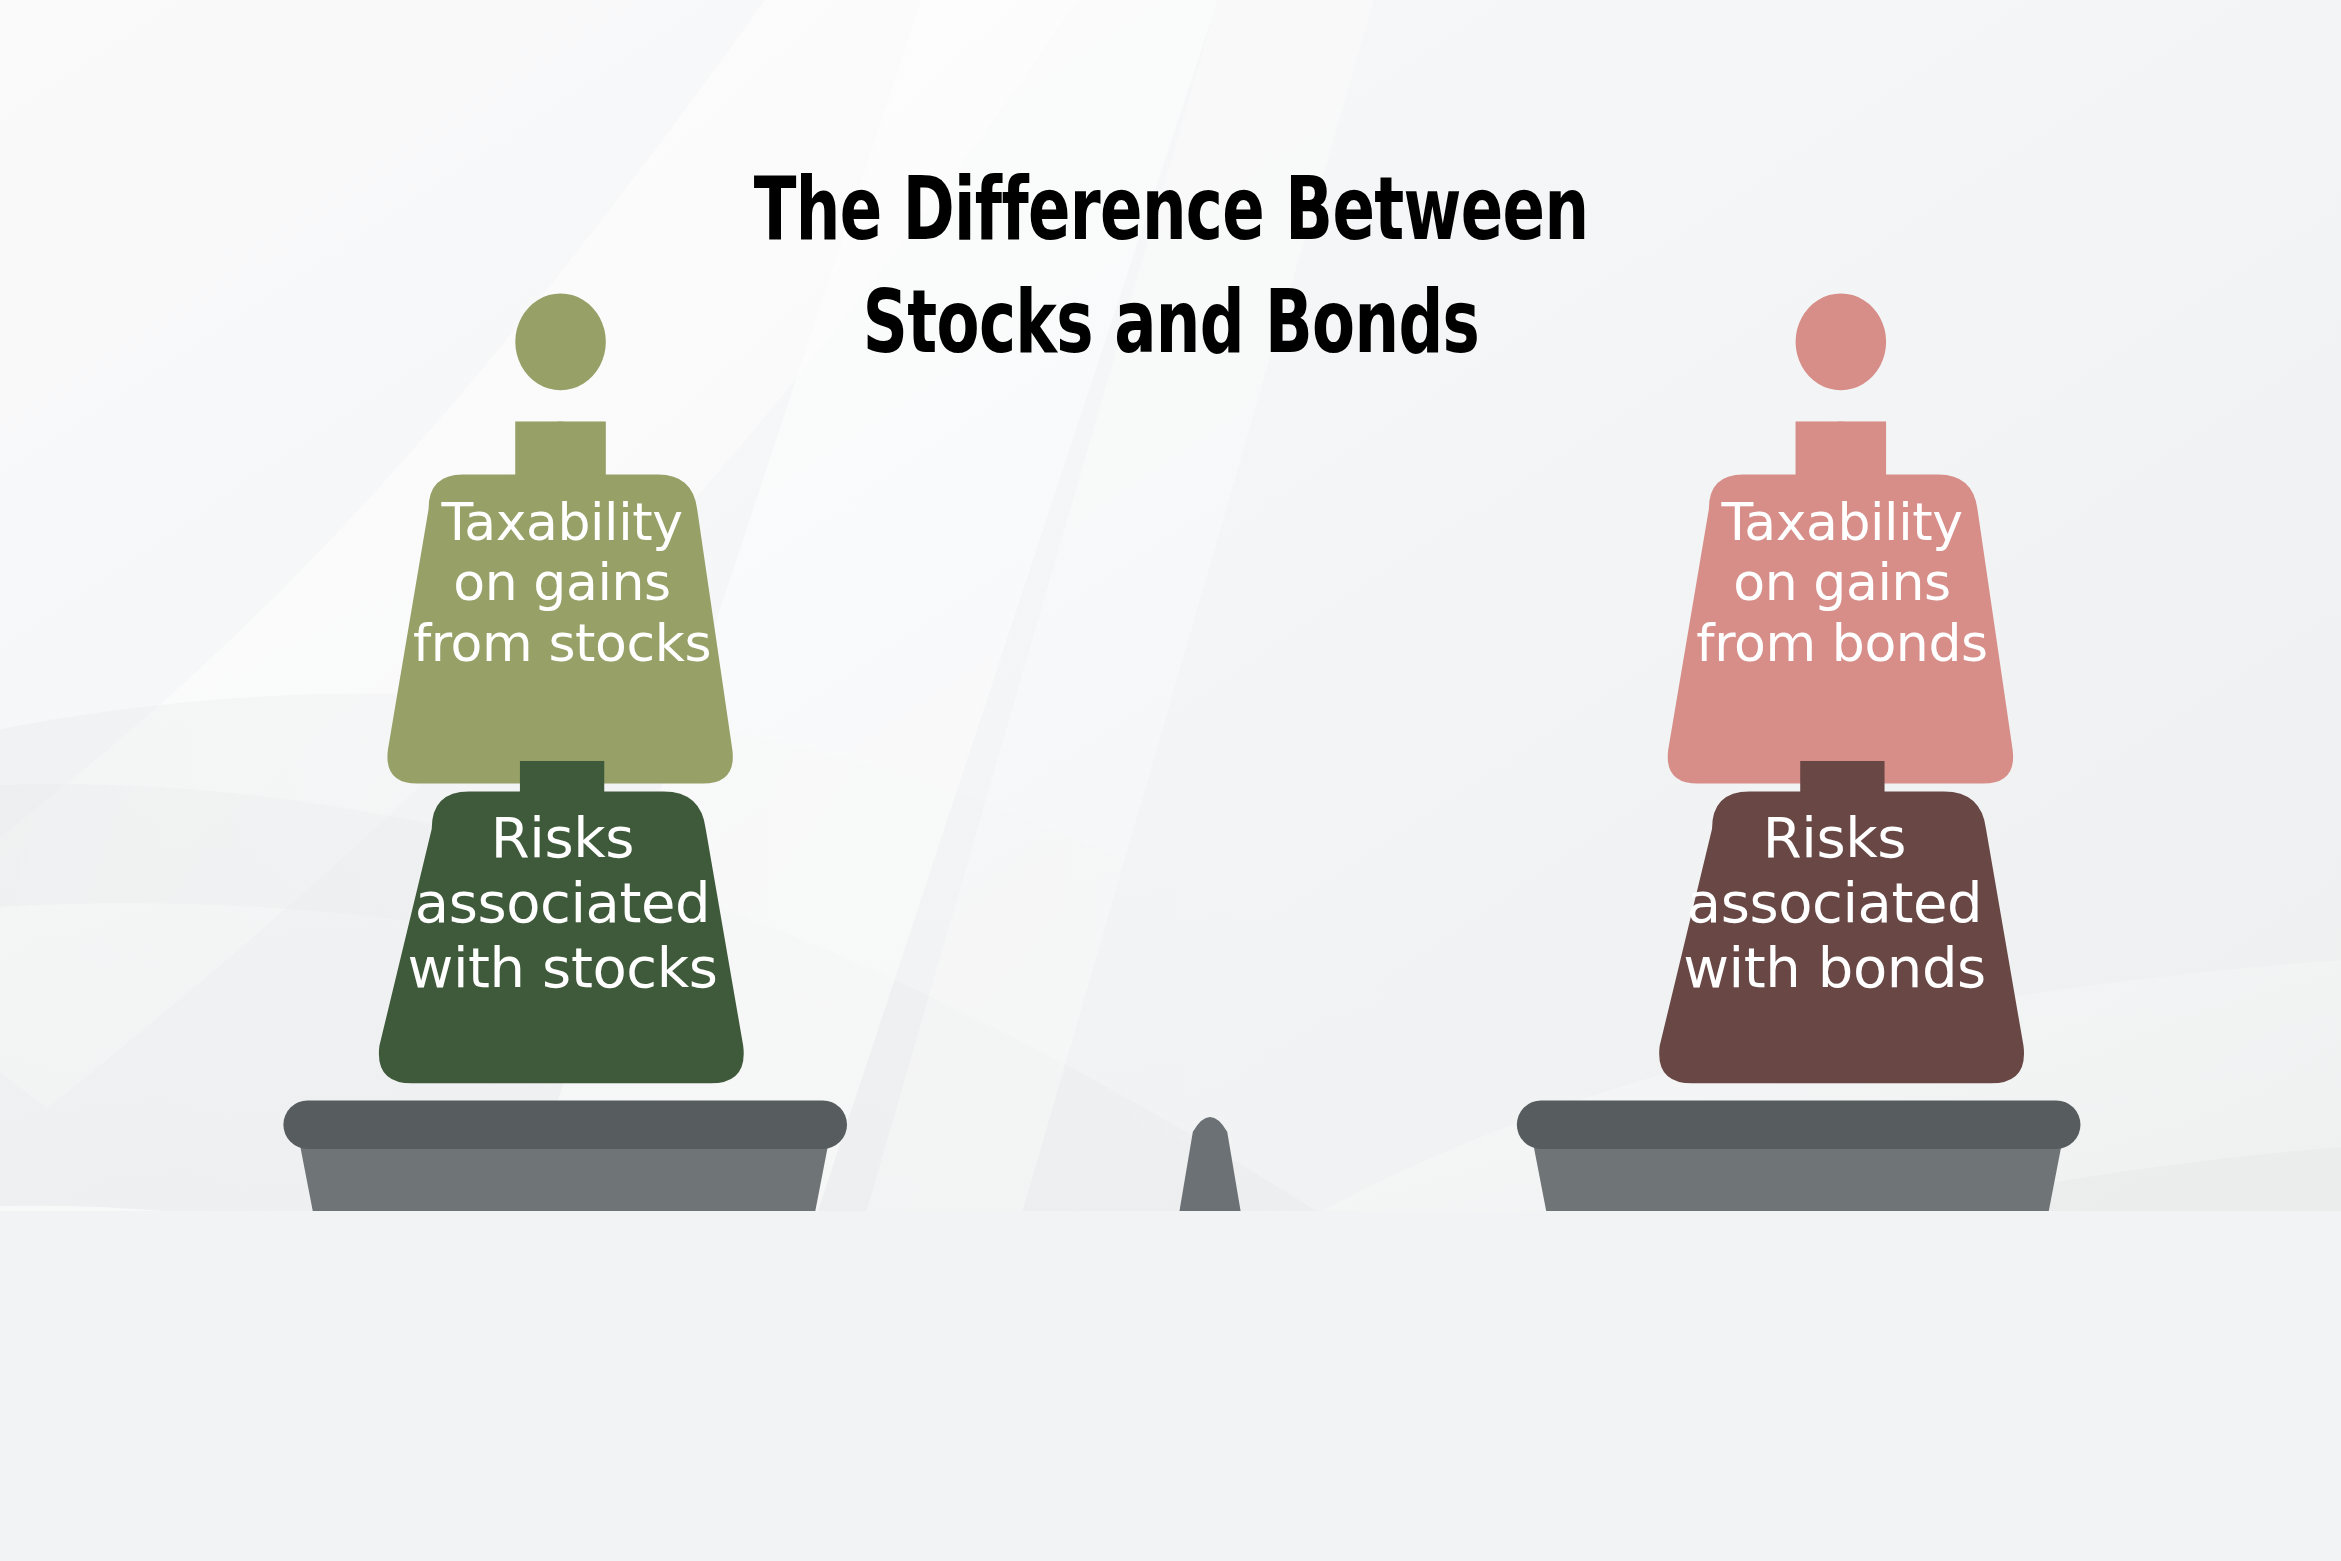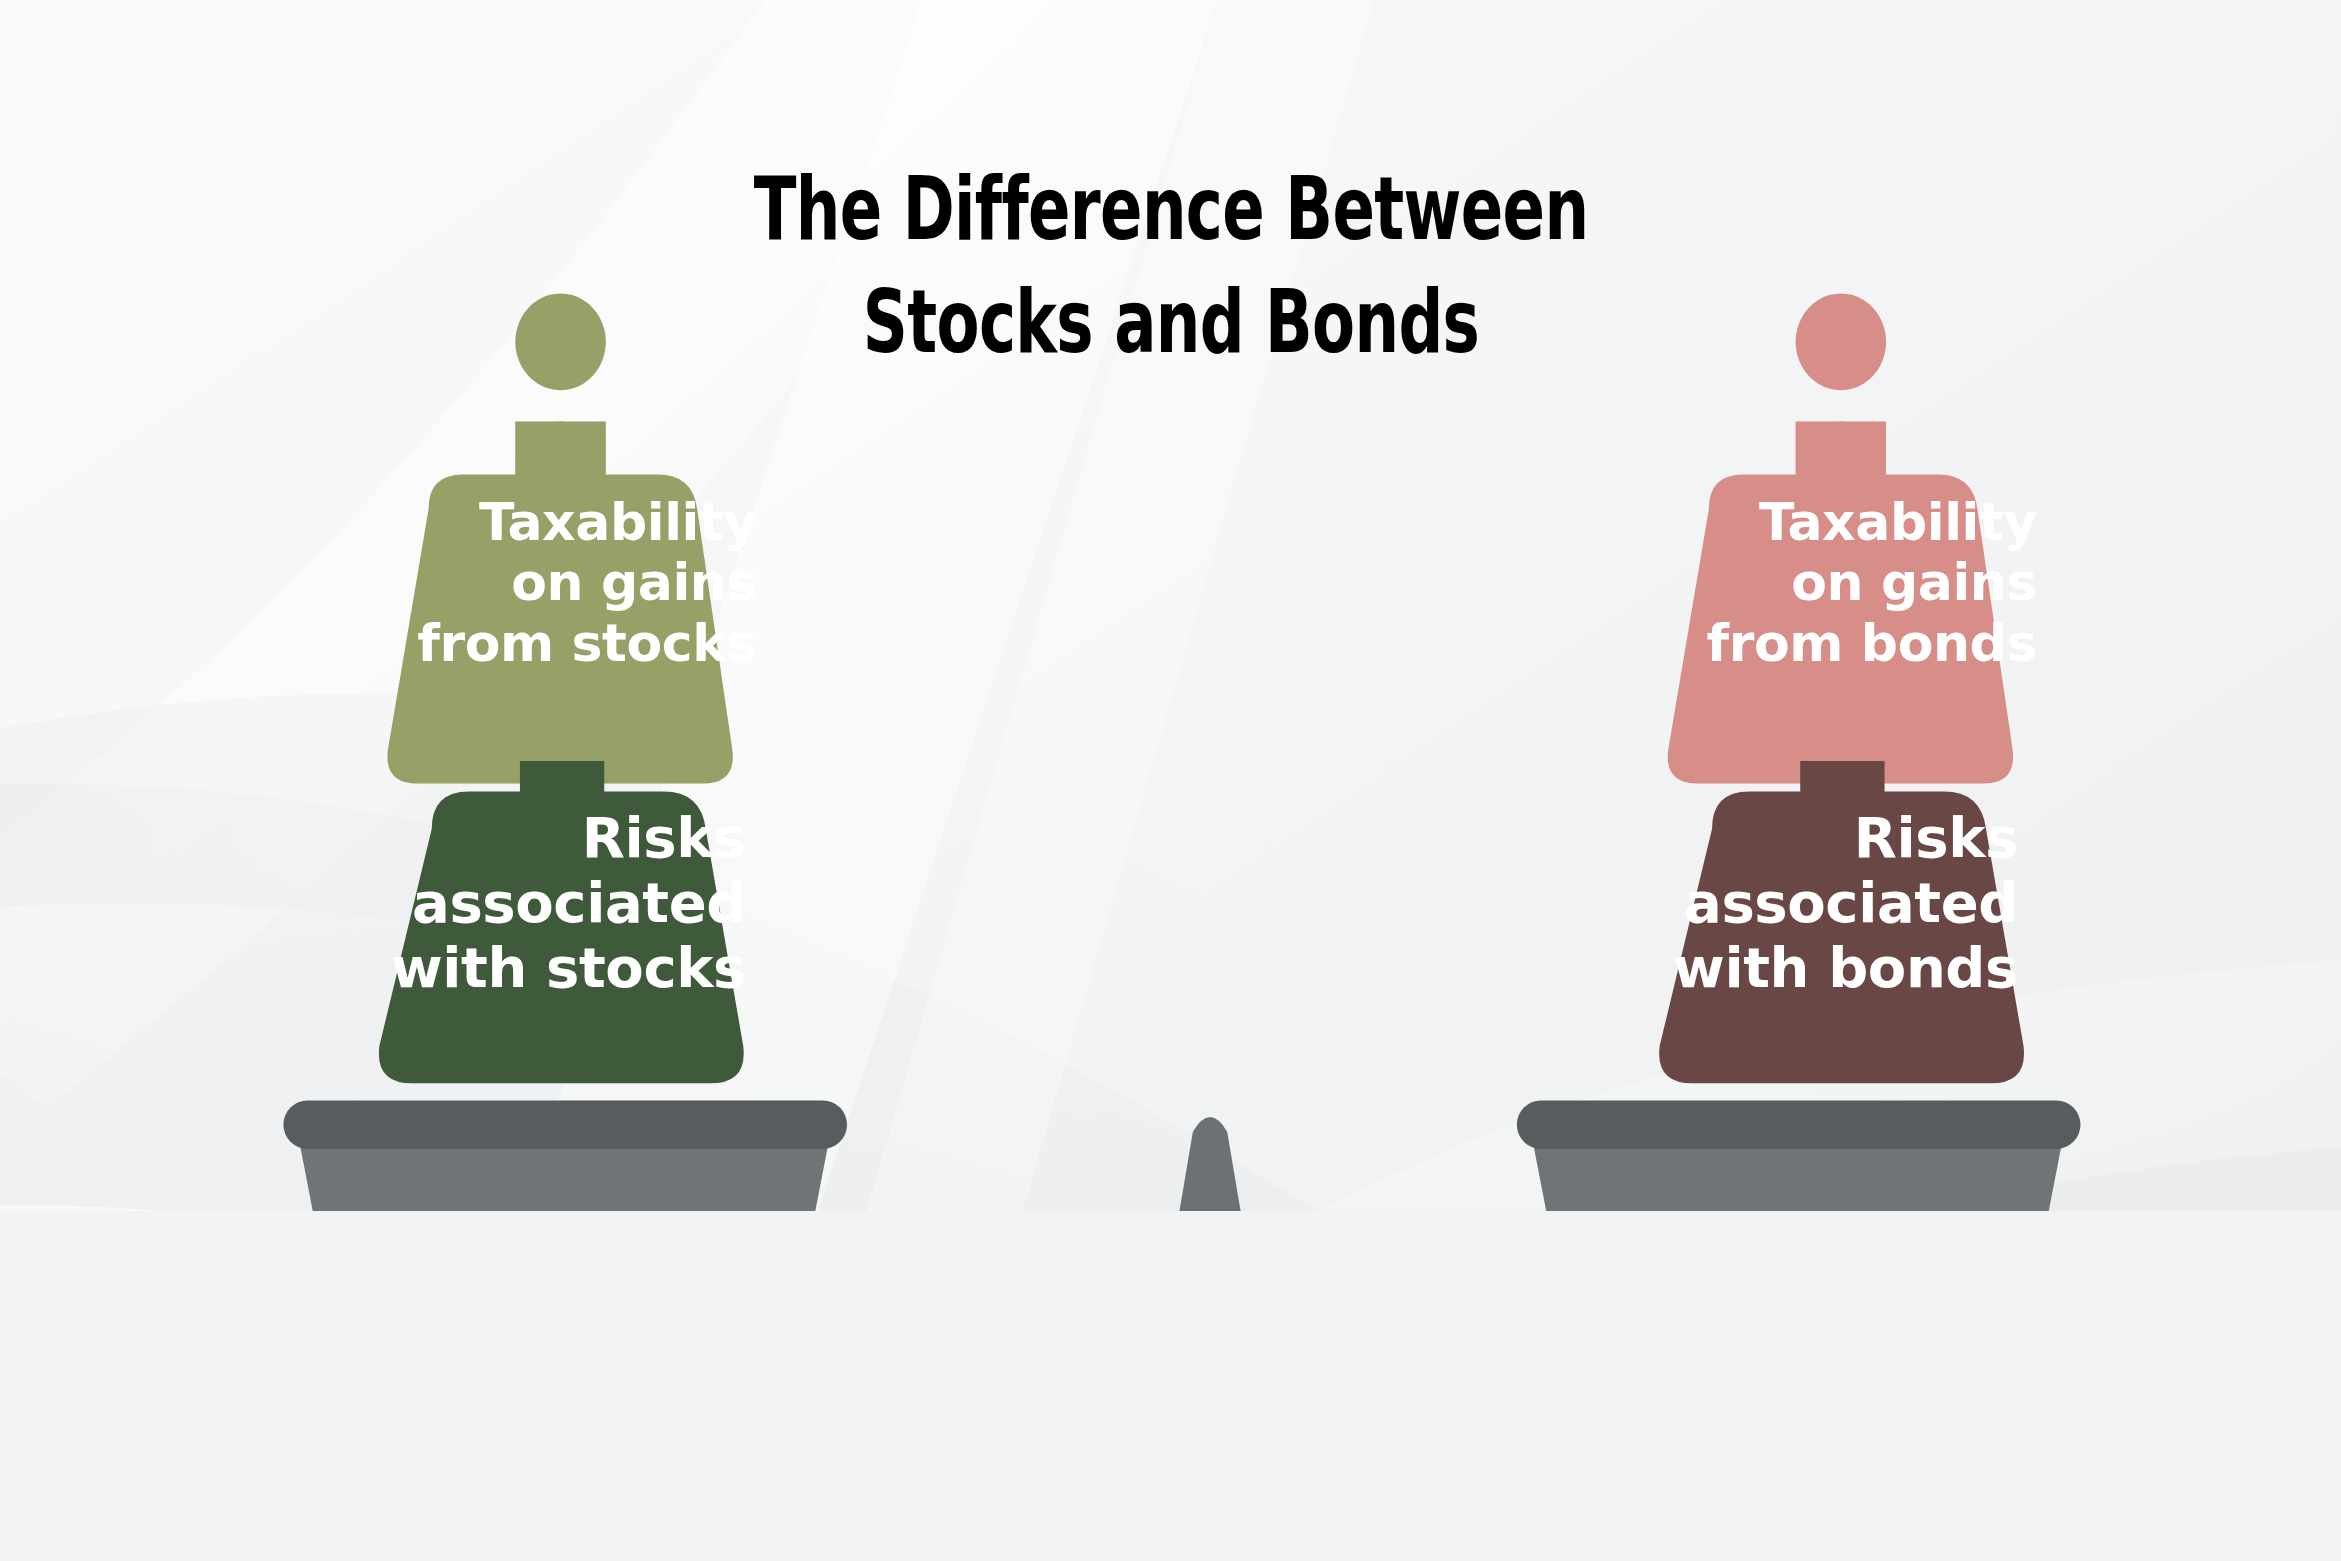--- a/index.html
+++ b/index.html
@@ -56,22 +56,22 @@
     top: 0;
     width: 2342px;
     height: 1561px;
   }
 
   
   .wlabel {
     position: absolute;
     color: #ffffff;
     font-family: "DejaVu Sans", "Liberation Sans", sans-serif;
-    font-weight: 700;
-    text-align: right;
+    font-weight: 400;
+    text-align: center;
     line-height: 1.16;
     white-space: pre-line;
     pointer-events: none;
     letter-spacing: -0.4px;
   }
   .wlabel.light { font-size: 52px; }
   .wlabel.dark  { font-size: 56px; }
 
   #label-stocks-tax   { left: 367px;  top: 492px;  width: 390px; }
   #label-stocks-risk  { left: 379px;  top: 806px; width: 367px; }

